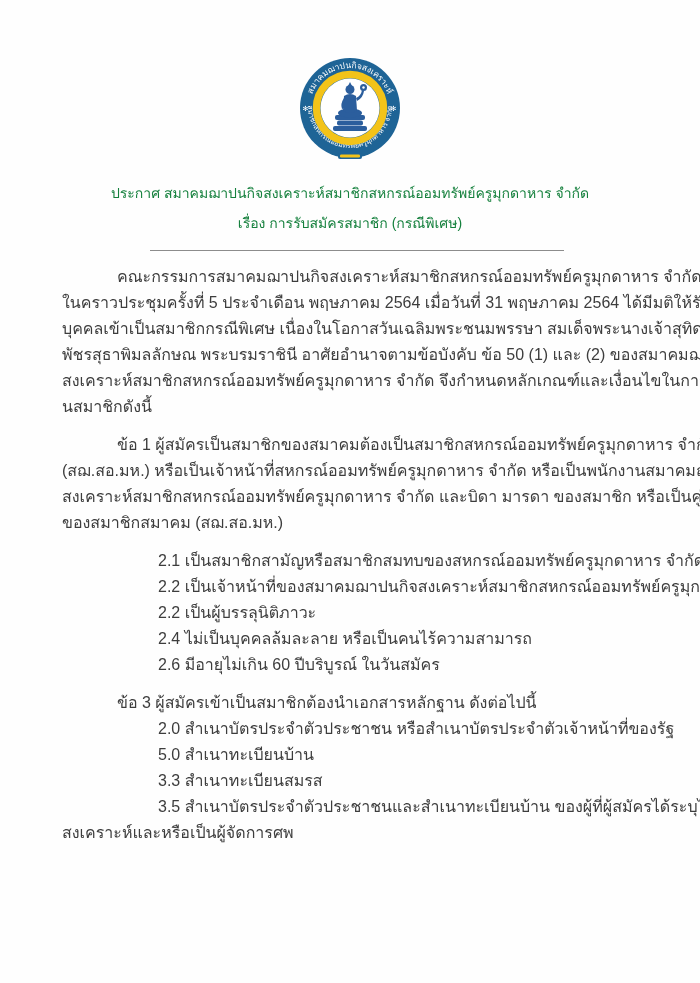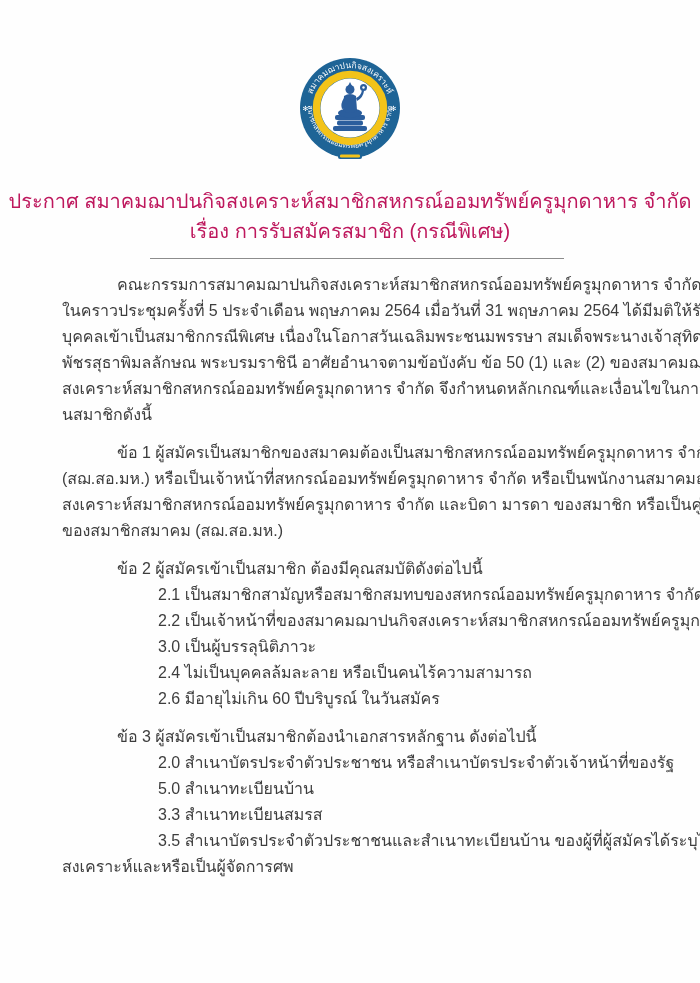--- a/index.html
+++ b/index.html
@@ -13,25 +13,25 @@
     color: #3d3d3d;
     overflow: hidden;
   }
   .logo-wrap {
     padding-top: 56px;
     display: flex;
     justify-content: center;
   }
   .logo-wrap svg { display: block; }
   .title-block {
-    margin-top: 24px;
+    margin-top: 16px;
     text-align: center;
-    font-size: 20px;
+    font-size: 14px;
     line-height: 30px;
-    color: #be185d;
+    color: #15803d;
   }
   .rule {
     margin: 12px 0 0 150px;
     width: 414px;
     height: 0;
     border-top: 1.6px solid #8c8c8c;
   }
   .doc-body {
     margin: 13px 60px 0 62px;
     font-size: 16px;
@@ -117,24 +117,23 @@
     </div>
 
     <div class="para">
       <div class="line ind1">ข้อ 1  ผู้สมัครเป็นสมาชิกของสมาคมต้องเป็นสมาชิกสหกรณ์ออมทรัพย์ครูมุกดาหาร  จำกัด</div>
       <div class="line">(สฌ.สอ.มห.) หรือเป็นเจ้าหน้าที่สหกรณ์ออมทรัพย์ครูมุกดาหาร จำกัด หรือเป็นพนักงานสมาคมฌาปนกิจ</div>
       <div class="line">สงเคราะห์สมาชิกสหกรณ์ออมทรัพย์ครูมุกดาหาร จำกัด และบิดา มารดา ของสมาชิก หรือเป็นคู่สมรสและบุตร</div>
       <div class="line">ของสมาชิกสมาคม (สฌ.สอ.มห.)</div>
     </div>
 
     <div class="para">
-      <div class="line ind1">ข้อ 2  ผู้สมัครเข้าเป็นสมาชิก ต้องมีคุณสมบัติดังต่อไปนี้</div>
       <div class="line ind2">2.1 เป็นสมาชิกสามัญหรือสมาชิกสมทบของสหกรณ์ออมทรัพย์ครูมุกดาหาร จำกัด  หรือ</div>
       <div class="line ind2">2.2 เป็นเจ้าหน้าที่ของสมาคมฌาปนกิจสงเคราะห์สมาชิกสหกรณ์ออมทรัพย์ครูมุกดาหาร จำกัด</div>
-      <div class="line ind2">3.0 เป็นผู้บรรลุนิติภาวะ</div>
+      <div class="line ind2">2.2 เป็นผู้บรรลุนิติภาวะ</div>
       <div class="line ind2">2.4 ไม่เป็นบุคคลล้มละลาย หรือเป็นคนไร้ความสามารถ</div>
       <div class="line ind2">2.6 มีอายุไม่เกิน 60 ปีบริบูรณ์ ในวันสมัคร</div>
     </div>
 
     <div class="para">
       <div class="line ind1">ข้อ 3   ผู้สมัครเข้าเป็นสมาชิกต้องนำเอกสารหลักฐาน  ดังต่อไปนี้</div>
       <div class="line ind2">2.0 สำเนาบัตรประจำตัวประชาชน หรือสำเนาบัตรประจำตัวเจ้าหน้าที่ของรัฐ</div>
       <div class="line ind2">5.0 สำเนาทะเบียนบ้าน</div>
       <div class="line ind2">3.3 สำเนาทะเบียนสมรส</div>
       <div class="line ind2">3.5 สำเนาบัตรประจำตัวประชาชนและสำเนาทะเบียนบ้าน ของผู้ที่ผู้สมัครได้ระบุไว้ในใบสมัคร ให้เป็นผู้รับเงิน</div>

